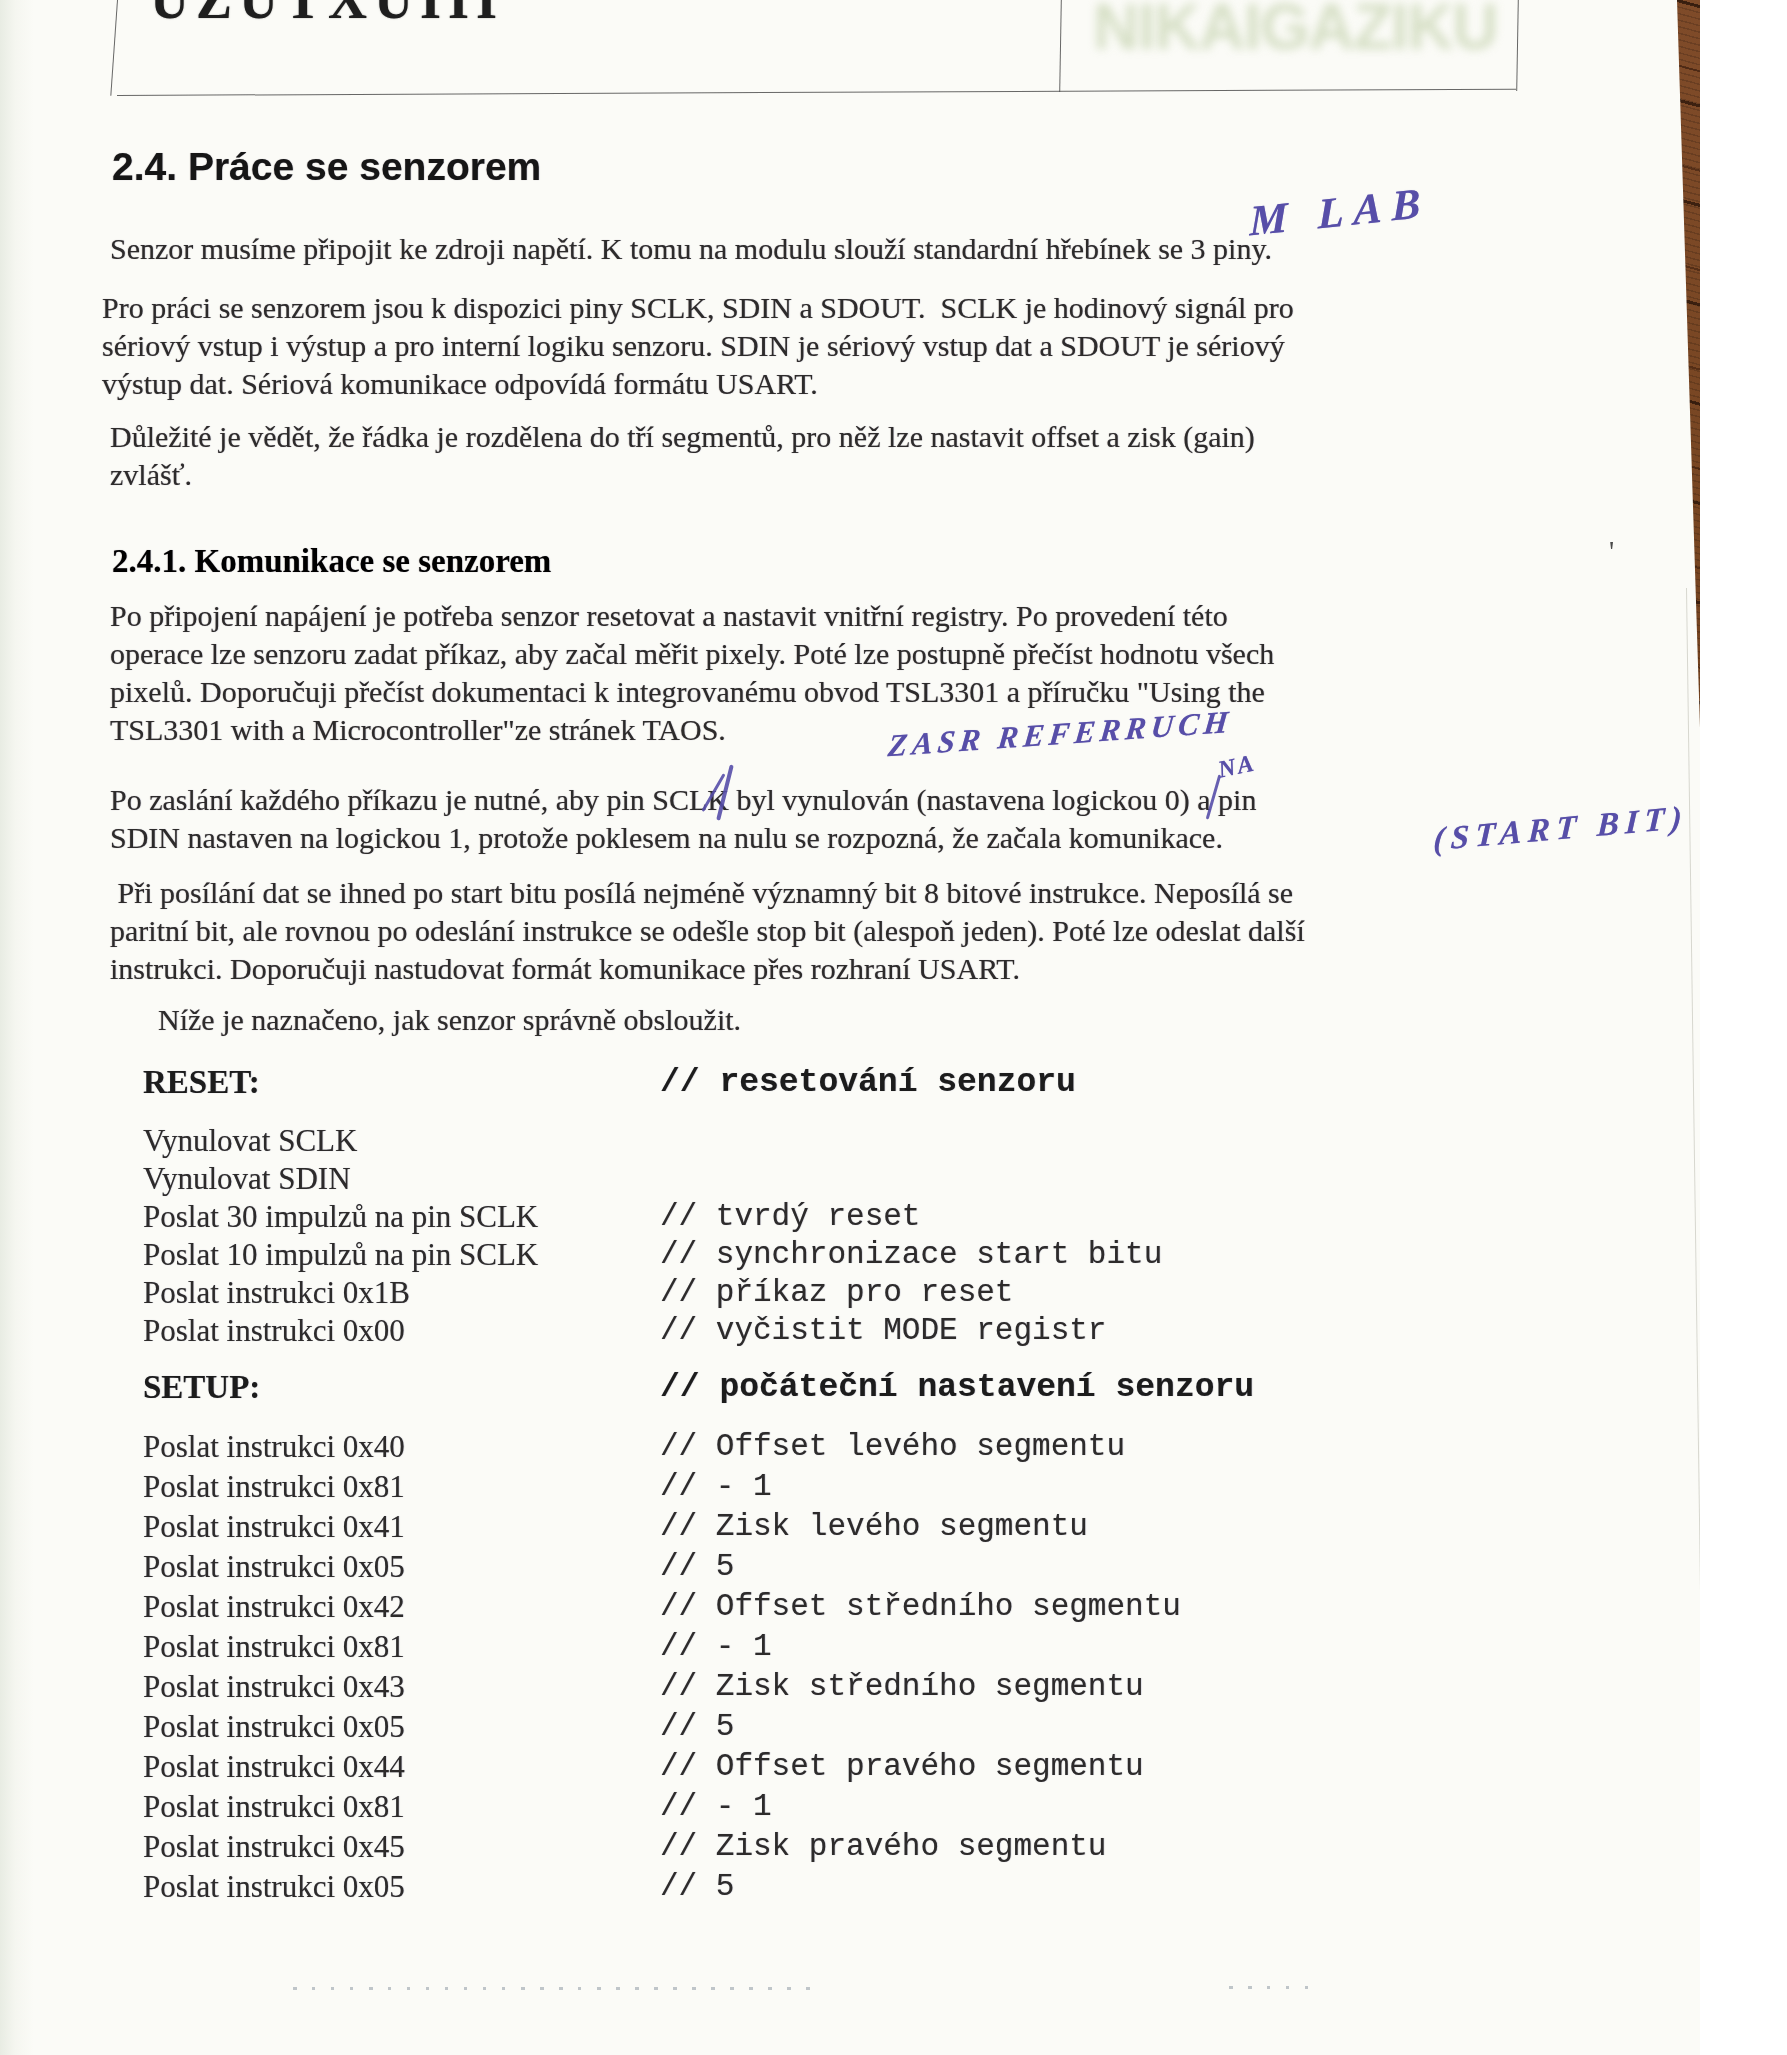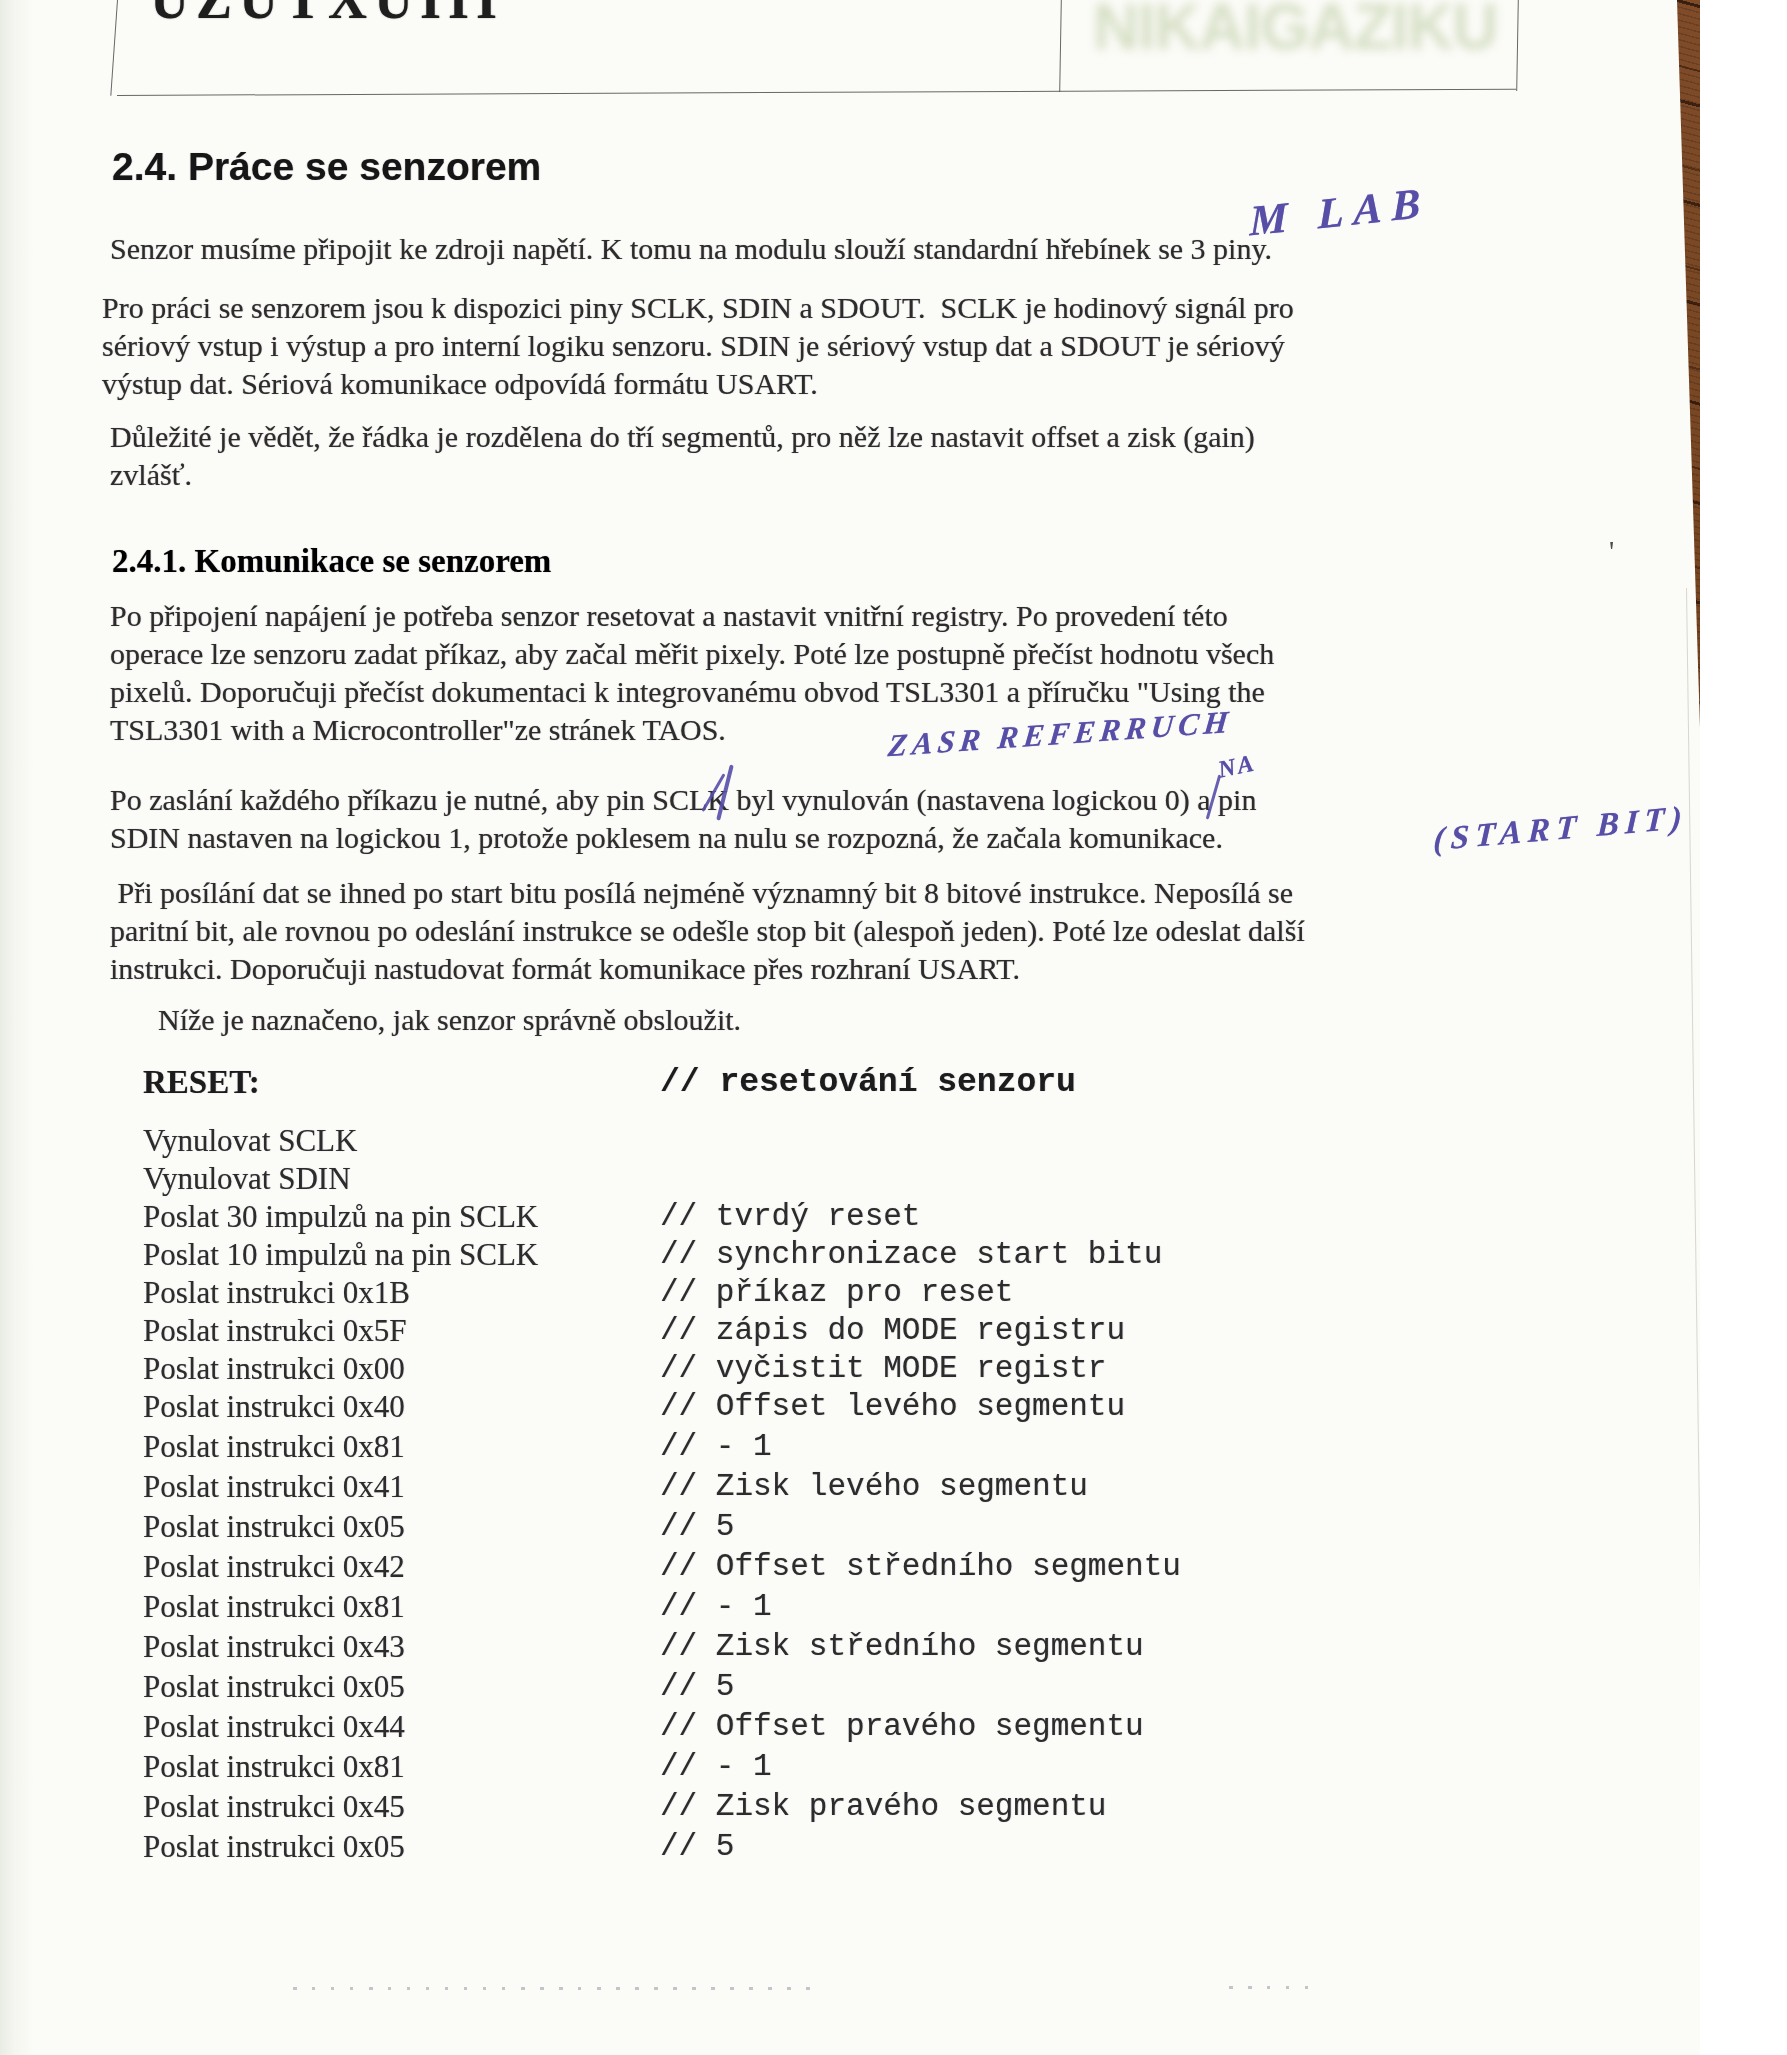--- a/index.html
+++ b/index.html
@@ -140,26 +140,26 @@
     </div>
       <div class="code-row">
       <span class="lbl">Poslat 10 impulzů na pin SCLK</span>
       <span class="cmt">// synchronizace start bitu</span>
     </div>
       <div class="code-row">
       <span class="lbl">Poslat instrukci 0x1B</span>
       <span class="cmt">// příkaz pro reset</span>
     </div>
       <div class="code-row">
-      <span class="lbl">Poslat instrukci 0x5F</span>
-      <span class="cmt">// zápis do MODE registru</span>
-    </div>
-      <div class="code-row">
       <span class="lbl">Poslat instrukci 0x00</span>
       <span class="cmt">// vyčistit MODE registr</span>
+    </div>
+      <div class="code-row section setup-header">
+      <span class="lbl">SETUP:</span>
+      <span class="cmt">// počáteční nastavení senzoru</span>
     </div>
       <div class="code-row setup">
       <span class="lbl">Poslat instrukci 0x40</span>
       <span class="cmt">// Offset levého segmentu</span>
     </div>
       <div class="code-row setup">
       <span class="lbl">Poslat instrukci 0x81</span>
       <span class="cmt">// - 1</span>
     </div>
       <div class="code-row setup">

